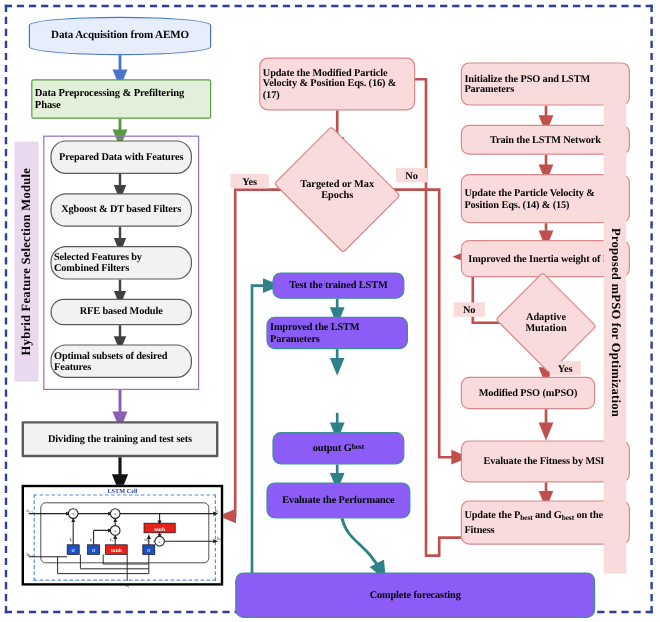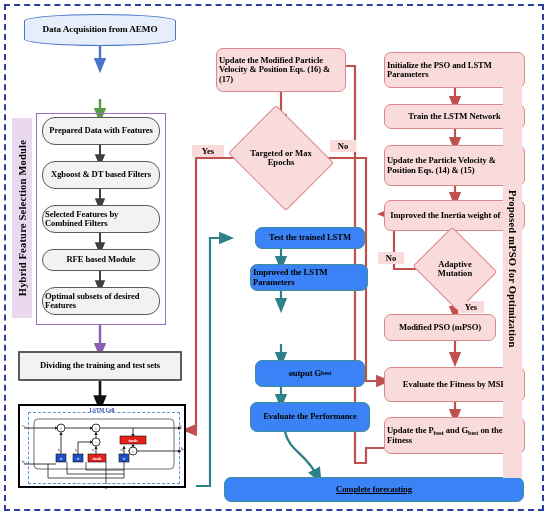--- a/index.html
+++ b/index.html
@@ -12,21 +12,21 @@
   }
 
   
   .node{
     position:absolute;box-sizing:border-box;
     display:flex;align-items:center;justify-content:center;text-align:left;
     font-weight:bold;line-height:1.08;letter-spacing:-0.1px;
     color:#000;padding:1px 2px;
   }
   .pink{background:#fadbdb;border:1.6px solid #d9888c;border-radius:7px;font-size:8.6px;}
-  .teal{background:#3b82f6;border:1.6px solid #3e8f96;border-radius:7px;font-size:8.6px;margin-left:28px;}
+  .teal{background:#8b5cf6;border:1.6px solid #3e8f96;border-radius:7px;font-size:8.6px;}
   .grey{background:#f2f2f2;border:1.6px solid #5a5a5a;border-radius:13px;font-size:8.6px;}
   .green{background:#e2f0d9;border:1.6px solid #5a9a42;border-radius:2px;font-size:8.8px;}
   .cylinder{
     background:#e6eefc;border:1.6px solid #4a74c9;
     border-radius:50%/22%;font-size:9.2px;
   }
 
   .diamond-wrap{position:absolute;}
   .diamond-shape{
     position:absolute;left:0;top:0;width:100%;height:100%;
@@ -133,20 +133,21 @@
 
     <path d="M423,269 L394,269 L394,214 L384,214" fill="none" stroke="#c0504d" stroke-width="2.2" marker-end="url(#ar-pink)"></path>
     <line x1="455" y1="341" x2="455" y2="360" stroke="#c0504d" stroke-width="2.2" marker-end="url(#ar-pink)"></line>
     <line x1="455" y1="402" x2="455" y2="417" stroke="#c0504d" stroke-width="2.2" marker-end="url(#ar-pink)"></line>
 
     <path d="M384,448 L366,448 L366,463 L355,463 L355,66 L330,66" fill="none" stroke="#c0504d" stroke-width="2.2" marker-end="url(#ar-pink)"></path>
   </svg>
 
   <div class="node cylinder" style="left:24px;top:14px;width:152px;height:32px;">Data Acquisition from AEMO</div>
 
+  <div class="node green" style="left:26px;top:66px;width:150px;height:33px;">Data Preprocessing &amp; Prefiltering Phase</div>
 
   <div class="group-outline" style="left:36px;top:113px;width:130px;height:212px;border:1.6px solid #9a6fc0;"></div>
   <div class="vlabel" style="left:12px;top:118px;width:20px;height:200px;">
     <span>Hybrid Feature Selection Module</span>
   </div>
 
   <div class="node grey" style="left:42px;top:117px;width:118px;height:28px;">Prepared Data with Features</div>
   <div class="node grey" style="left:42px;top:161px;width:118px;height:28px;">Xgboost &amp; DT based Filters</div>
   <div class="node grey" style="left:42px;top:205px;width:118px;height:28px;">Selected Features by Combined Filters</div>
   <div class="node grey" style="left:42px;top:249px;width:118px;height:22px;">RFE based Module</div>
@@ -236,21 +237,21 @@
   <div class="tag" style="left:330px;top:140px;width:26px;">No</div>
 
   <div class="node teal" style="left:227px;top:227px;width:110px;height:22px;">Test the trained LSTM</div>
   <div class="node teal" style="left:222px;top:264px;width:118px;height:27px;">Improved the LSTM Parameters</div>
   <div class="node teal" style="left:227px;top:360px;width:110px;height:27px;">
     <span>output G</span>
       <span class="sub">best</span>
   </div>
   <div class="node teal" style="left:222px;top:402px;width:120px;height:30px;">Evaluate the Performance</div>
 
-  <div class="node teal" style="left:196px;top:477px;width:300px;height:25px;text-decoration:underline;">Complete forecasting</div>
+  <div class="node teal" style="left:196px;top:477px;width:300px;height:38px;">Complete forecasting</div>
 
   <div class="node pink" style="left:384px;top:52px;width:141px;height:36px;">Initialize the PSO and LSTM Parameters</div>
   <div class="node pink" style="left:384px;top:104px;width:141px;height:25px;">Train the LSTM Network</div>
   <div class="node pink" style="left:384px;top:145px;width:141px;height:41px;">Update the Particle Velocity &amp; Position Eqs. (14) &amp; (15)</div>
   <div class="node pink" style="left:384px;top:200px;width:141px;height:31px;">Improved the Inertia weight of PSO</div>
 
   <div class="diamond-wrap" style="left:423px;top:241px;width:64px;height:56px;">
     <div class="diamond-shape"></div>
     <div class="diamond-label">Adaptive Mutation</div>
   </div>

